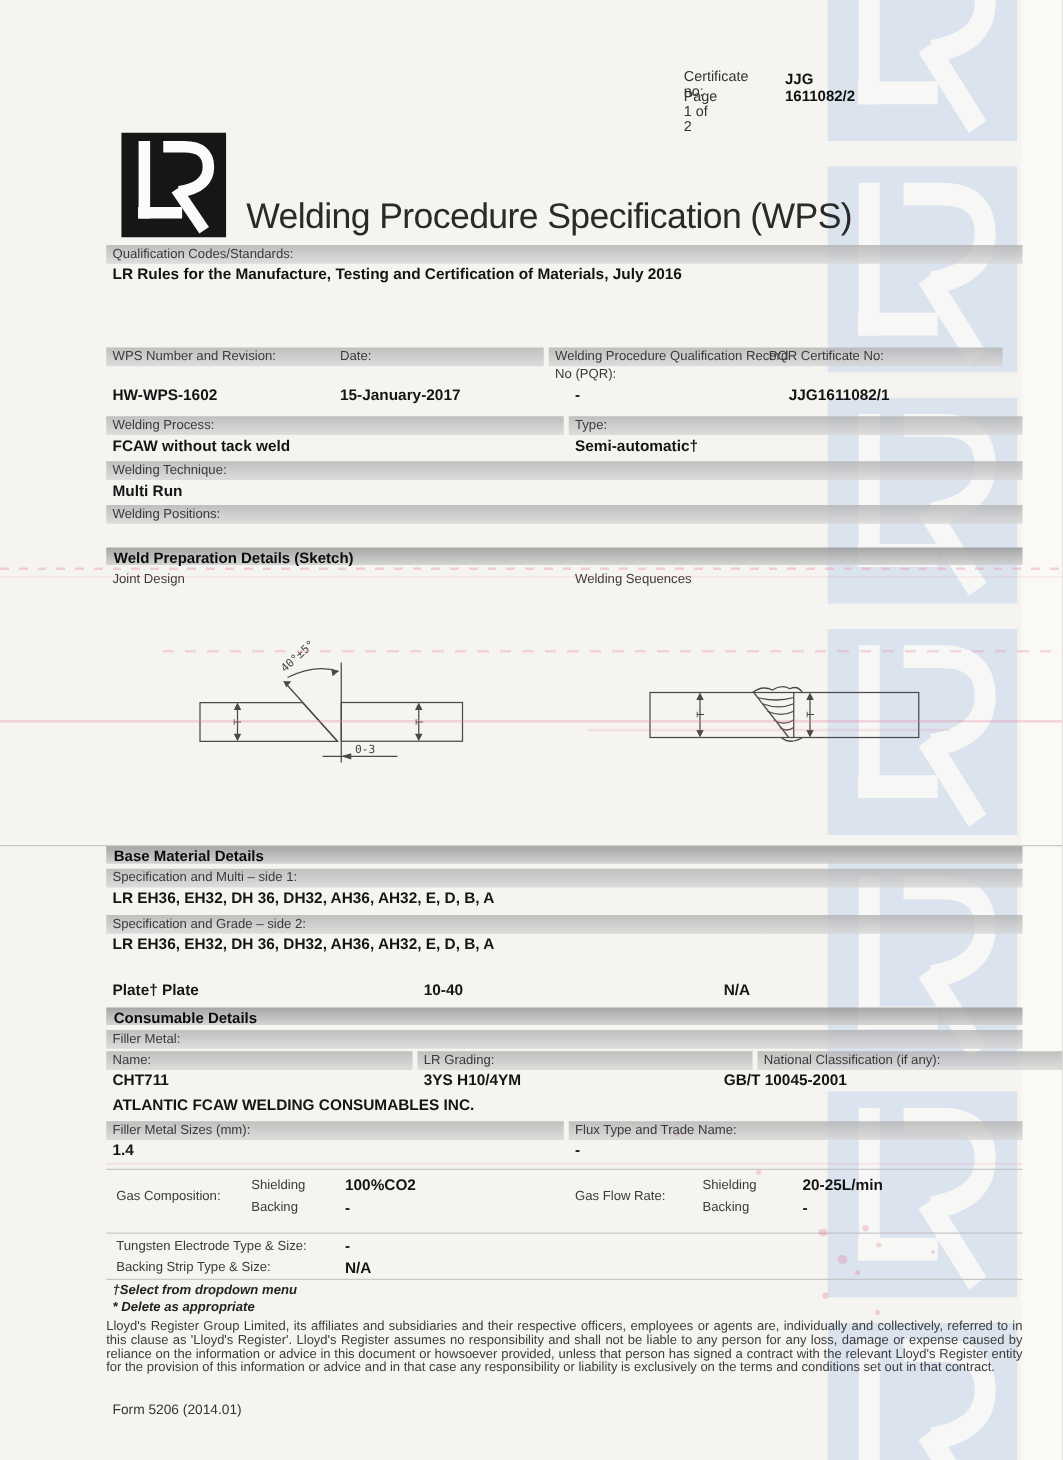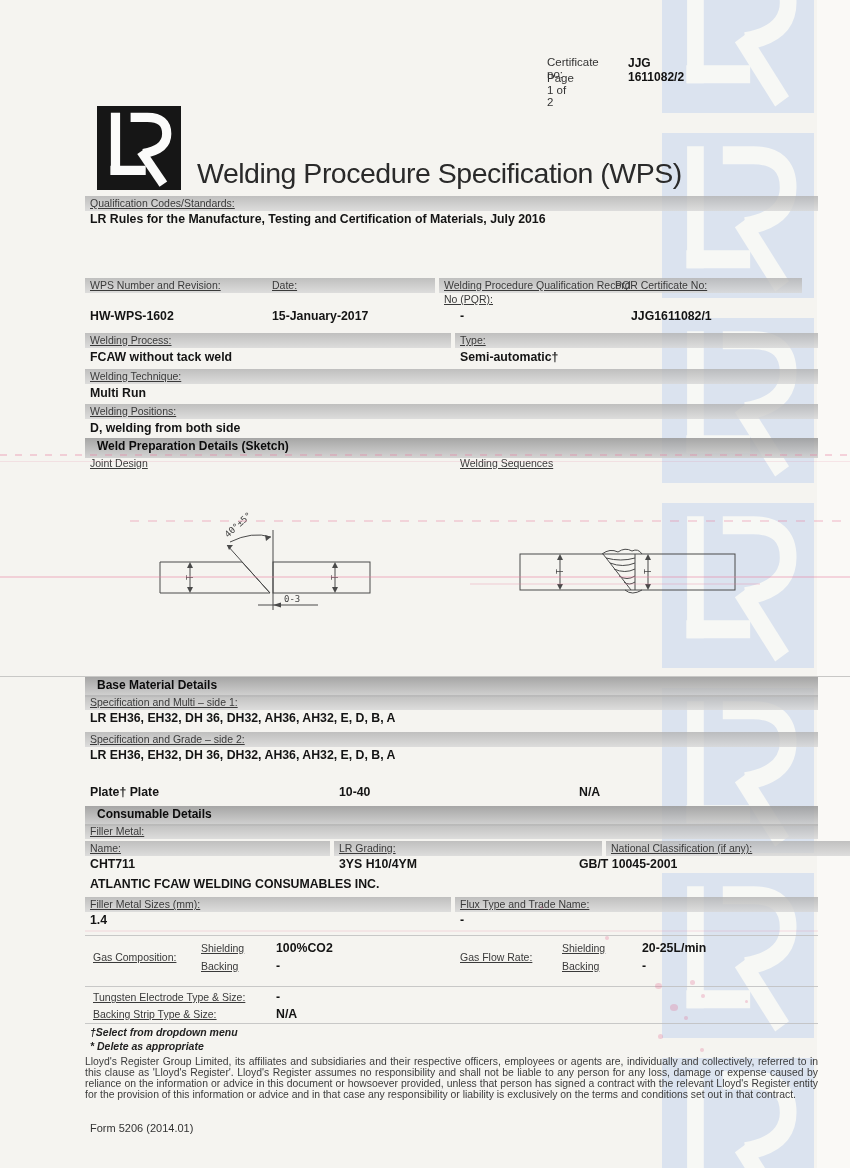--- a/index.html
+++ b/index.html
@@ -9,22 +9,22 @@
   .abs{position:absolute;}
   
   #watermarks{position:absolute;left:662px;top:0;width:152px;height:1168px;z-index:0;}
   .wm{position:absolute;left:0;width:152px;height:165px;--sq:#dbe3ef;--lt:#f7f8f5;}
   .lr-logo{--sq:#161616;--lt:#fbfbfa;}
   
   #content{position:absolute;left:85px;top:0;width:733px;height:1168px;z-index:2;}
   .bar-row{position:absolute;display:flex;gap:4px;width:733px;}
   .bar{position:relative;height:15px;flex:none;background:linear-gradient(180deg,rgba(178,178,178,.80),rgba(215,215,215,.80));}
   .bar .lbl{position:absolute;top:0;line-height:15px;}
-  .secbar{position:absolute;width:733px;height:20px;background:linear-gradient(180deg,rgba(152,152,152,.85),rgba(206,206,206,.85));font-weight:bold;font-size:12px;color:#0c0c0c;line-height:16px;padding-left:12px;box-sizing:border-box;}
-  .lbl{font-size:10.5px;color:#3a3a3a;white-space:nowrap;text-decoration:underline;}
+  .secbar{position:absolute;width:733px;height:14px;background:linear-gradient(180deg,rgba(152,152,152,.85),rgba(206,206,206,.85));font-weight:bold;font-size:12px;color:#0c0c0c;line-height:16px;padding-left:6px;box-sizing:border-box;}
+  .lbl{font-size:10.5px;color:#3a3a3a;white-space:nowrap;}
   .lbl.wrap{white-space:normal;line-height:14px;width:200px;}
   .val-row{position:absolute;width:733px;height:16px;}
   .val{position:absolute;top:0;font-weight:bold;font-size:12.3px;color:#141414;white-space:nowrap;}
   .rule{position:absolute;width:733px;height:1px;background:#bfbfbf;opacity:.85;}
   .note{position:absolute;font-style:italic;font-weight:600;font-size:10.5px;color:#222;}
   #legal{position:absolute;width:733px;font-size:10.4px;line-height:11px;color:#3c3c3c;text-align:justify;}
   #form-no{position:absolute;font-size:11px;color:#333;}
   
   #cert-label,#cert-page{font-size:11.5px;color:#333;}
   #cert-number{font-weight:bold;font-size:12px;color:#111;}
@@ -142,23 +142,20 @@
     </div>
     <div class="val-row" style="top:386px">
         <span class="val" style="left:5px">Multi Run</span>
       </div>
 
     <div class="bar-row" style="top:404px">
       <div class="bar" style="width:733px">
           <span class="lbl" style="left:5px">Welding Positions:</span>
         </div>
     </div>
-    <div class="val-row" style="top:421px">
-        <span class="val" style="left:5px">D, welding from both side</span>
-      </div>
 
     <div class="secbar" style="top:438px">Weld Preparation Details (Sketch)</div>
     <div class="val-row" style="top:457px">
       <span class="lbl abs" style="left:5px;top:0">Joint Design</span>
       <span class="lbl abs" style="left:375px;top:0">Welding Sequences</span>
     </div>
 
     <div class="secbar" style="top:677px">Base Material Details</div>
     <div class="bar-row" style="top:695px">
       <div class="bar" style="width:733px">

